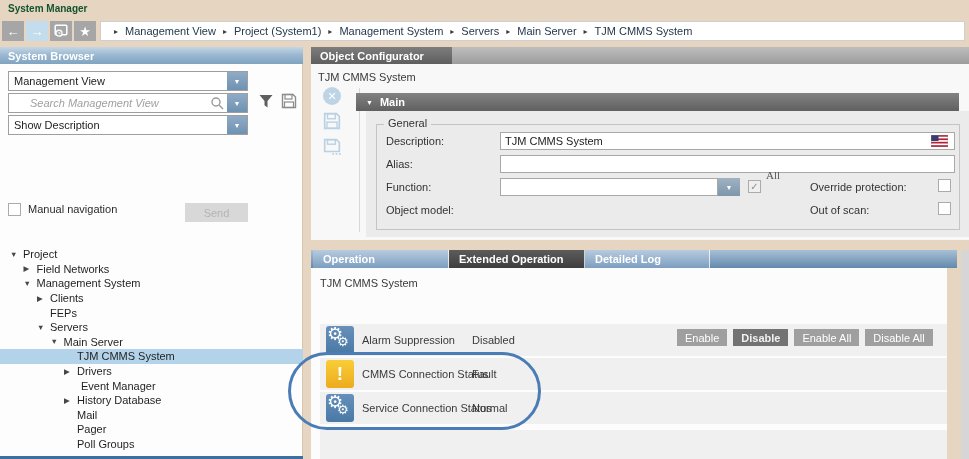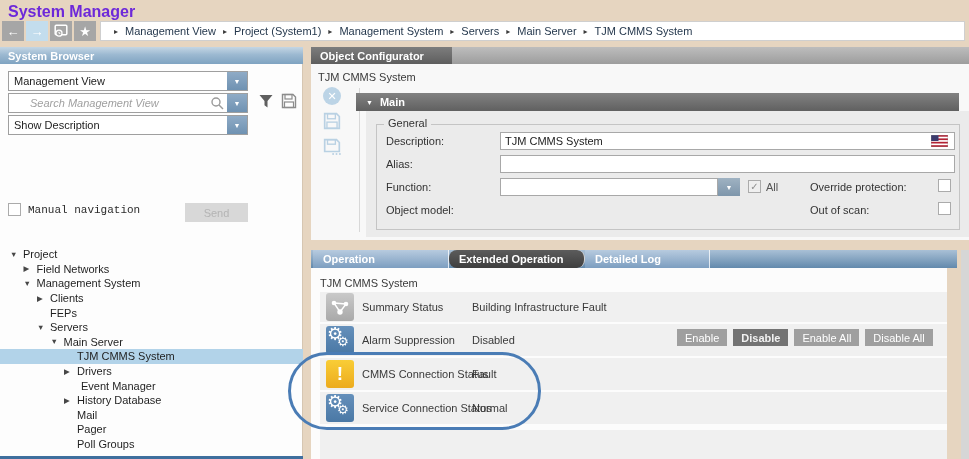--- a/index.html
+++ b/index.html
@@ -1,21 +1,21 @@
 <!DOCTYPE html>
 <html><head>
 <meta charset="utf-8">
 <style>
   html,body{margin:0;padding:0;}
   body{font-family:"Liberation Sans","DejaVu Sans",sans-serif;background:#777;}
   #app{position:relative;width:969px;height:459px;background:#e6d5c0;overflow:hidden;font-size:11px;color:#2b2b2b;}
   .abs{position:absolute;}
 
   
-  #title{left:8px;top:3px;font-size:16px;font-weight:bold;color:#6d28d9;}
+  #title{left:8px;top:3px;font-size:10px;font-weight:bold;color:#14532d;}
 
   
   .nav-btn{top:21px;width:22px;height:20px;display:flex;align-items:center;justify-content:center;color:#fff;font-size:13px;cursor:pointer;}
   .nav-gray{background:#a6a6a6;}
   .nav-blue{background:#c3dded;}
   #breadcrumb{left:100px;top:21px;width:865px;height:20px;background:#fff;border:1px solid #cfcfcf;box-sizing:border-box;display:flex;align-items:center;padding-left:6px;}
   .bc-arrow{color:#3a3a3a;font-size:8px;margin:0 7px;}
   .bc-item{color:#25384d;white-space:nowrap;}
 
   
@@ -24,21 +24,21 @@
   #left-panel{left:0;top:64px;width:303px;height:392px;background:#fdfdfd;border-right:1px solid #d6c6b2;box-sizing:border-box;}
   .combo{position:absolute;left:8px;width:240px;height:20px;background:#fff;border:1px solid #9f9f9f;box-sizing:border-box;display:flex;align-items:center;}
   .combo .txt{margin-left:5px;flex:1;color:#222;}
   .combo-btn{width:20px;height:100%;background:linear-gradient(#8fabc6,#6f92b2);display:flex;align-items:center;justify-content:center;color:#fff;font-size:7px;cursor:pointer;}
   #search-box{position:absolute;left:8px;top:29px;width:240px;height:20px;border:1px solid #9f9f9f;box-sizing:border-box;background:#fff;}
   #search-box input{position:absolute;left:16px;top:0;width:196px;height:18px;border:none;outline:none;padding:0 0 0 5px;font:inherit;color:#333;background:transparent;}
   #search-box input::placeholder{color:#a0a0a0;font-style:italic;}
   #search-mag{position:absolute;right:23px;top:2px;}
   #search-dd{position:absolute;right:0;top:0;width:20px;height:18px;background:linear-gradient(#8fabc6,#6f92b2);display:flex;align-items:center;justify-content:center;color:#fff;font-size:7px;cursor:pointer;}
   .cb{width:13px;height:13px;background:#fff;border:1px solid #ababab;box-sizing:border-box;display:flex;align-items:center;justify-content:center;font-size:10px;color:#8f8f8f;}
-  #manual-row{left:8px;top:139px;display:flex;align-items:center;gap:7px;font-family:Liberation Mono, monospace;}
+  #manual-row{left:8px;top:139px;display:flex;gap:7px;}
   #send-btn{left:185px;top:139px;width:63px;height:19px;background:#d8d8d8;color:#b4b4b4;display:flex;align-items:center;justify-content:center;cursor:default;}
   #tree{left:0;top:183px;width:303px;}
   .tree-row{height:14.6px;display:flex;align-items:center;cursor:pointer;}
   .tree-row.selected{background:#b2d3e9;}
   .tree-arrow{width:13px;font-size:7.5px;color:#474747;flex:0 0 13px;}
   .tree-label{color:#1f1f1f;white-space:nowrap;}
   #left-bottom-bar{left:0;top:456px;width:303px;height:3px;background:#3f6f9e;}
 
   
   #oc-bar{left:311px;top:47px;width:658px;height:17px;background:linear-gradient(#bdbdbd,#9d9d9d);}
@@ -262,52 +262,40 @@
 
   <div class="abs fld-label" style="left:386px;top:158px;">Alias:</div>
   <input class="abs fld-input" style="left: 500px; top: 155px; width: 455px;" value="">
 
   <div class="abs fld-label" style="left:386px;top:181px;">Function:</div>
   <input class="abs fld-input" style="left: 500px; top: 178px; width: 218px;" value="">
   <div class="abs" id="fn-dd" style="left:718px;top:178px;">
       <span>▼</span>
     </div>
   <div class="abs cb checked disabled" style="left:748px;top:180px;">✓</div>
-  <div class="abs fld-label" style="left:766px;top:181px;color:#555;">All</div>
+  <div class="abs fld-label" style="left:766px;top:169px;color:#555;font-family:Liberation Serif, serif;">All</div>
   <div class="abs fld-label" style="left:810px;top:181px;">Override protection:</div>
   <div class="abs cb" style="left:938px;top:179px;"></div>
 
   <div class="abs fld-label" style="left:386px;top:204px;">Object model:</div>
   <div class="abs fld-label" style="left:810px;top:204px;">Out of scan:</div>
   <div class="abs cb" style="left:938px;top:202px;"></div>
 
   <div class="abs" id="op-tabbar">
       <div class="op-tab" style="width: 136px;">
         <span>Operation</span>
       </div>
-      <div class="op-tab active" style="width: 136px; border-radius: 8px;">
+      <div class="op-tab active" style="width: 136px;">
         <span>Extended Operation</span>
       </div>
       <div class="op-tab" style="width: 125px;">
         <span>Detailed Log</span>
       </div>
     </div>
   <div class="abs" id="op-panel">
-      <div class="op-row" style="left: 9px; top: 24px; height: 30px;">
-        <div class="op-icon net">
-          <svg width="20" height="20" viewBox="0 0 20 20">
-            <path d="M4 6 L16 7 M4 6 L10 15 M16 7 L10 15" stroke="#fff" stroke-width="1.4" fill="none"></path>
-            <circle cx="4" cy="6" r="2.3" fill="#fff"></circle>
-            <circle cx="16" cy="7" r="2.3" fill="#fff"></circle>
-            <circle cx="10" cy="15" r="2.7" fill="#fff"></circle>
-          </svg>
-        </div>
-        <span class="op-label">Summary Status</span>
-        <span class="op-value">Building Infrastructure Fault</span>
-      </div>
       <div class="op-row" style="left: 9px; top: 56px; height: 32px;">
         <div class="op-icon gears">
           <span class="g1">⚙</span>
           <span class="g2">⚙</span>
         </div>
         <span class="op-label">Alarm Suppression</span>
         <span class="op-value">Disabled</span>
       </div>
       <div class="op-row" style="left: 9px; top: 90px; height: 32px;">
         <div class="op-icon warn">!</div>

